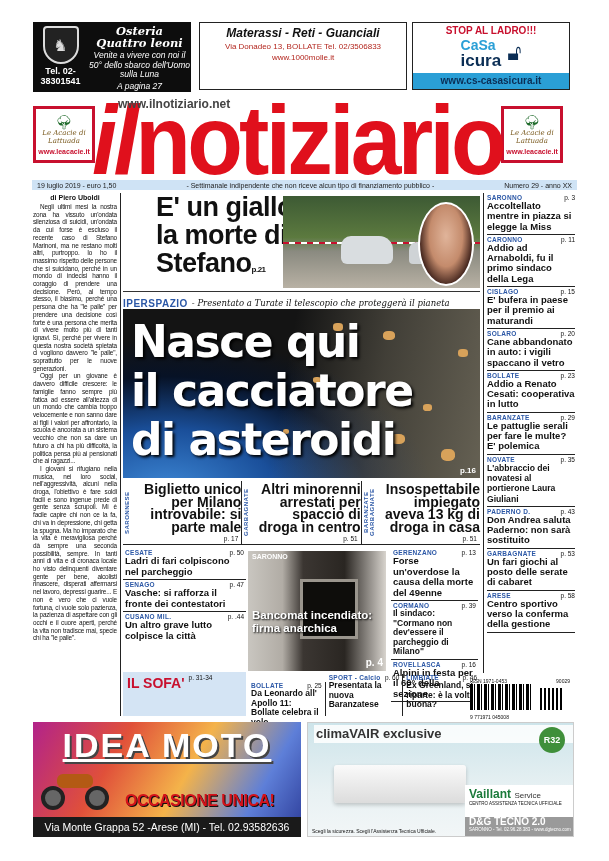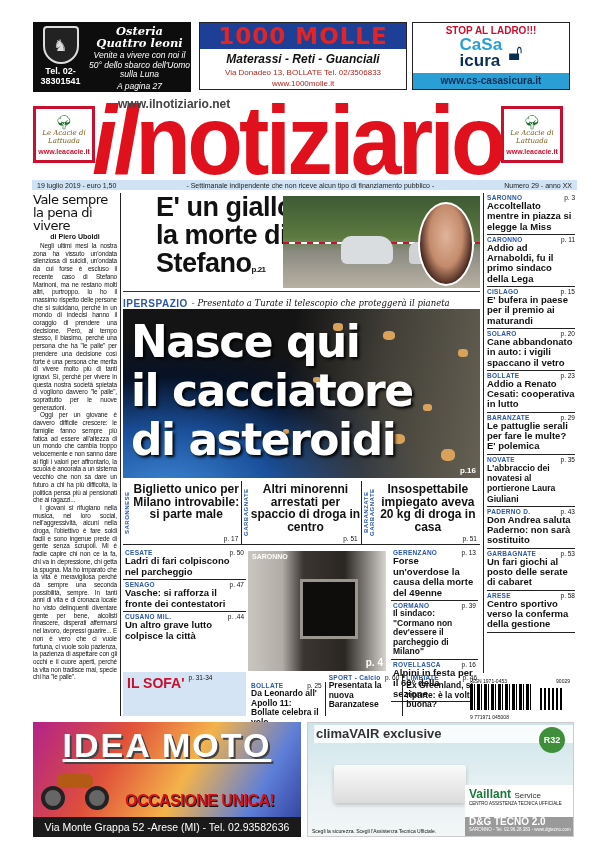--- a/index.html
+++ b/index.html
@@ -17,21 +17,21 @@
   .ad-osteria .sub { font-size: 8.5px; line-height: 9.5px; font-style: italic; margin-top: 2px; }
 
   .ad-molle { left: 199px; top: 22px; width: 208px; height: 68px; border: 1px solid #222; }
   .ad-molle .top { height: 26px; background: #1e3f96; color: #e32424; font-family: "DejaVu Sans", sans-serif; font-weight: bold; font-size: 23px; text-align: center; line-height: 26px; letter-spacing: 1px; }
   .ad-molle .mid { font-style: italic; font-weight: bold; font-size: 12px; text-align: center; margin-top: 3px; }
   .ad-molle .addr { color: #b3261e; font-size: 8px; text-align: center; margin-top: 2px; line-height: 9px; }
 
   .ad-casa { left: 412px; top: 22px; width: 158px; height: 68px; border: 1px solid #222; background: #fff; }
   .ad-casa .stop { color: #c8102e; font-weight: bold; font-size: 10px; text-align: center; margin-top: 2px; }
   .ad-casa .logo { display: flex; align-items: center; justify-content: center; height: 34px; }
-  .ad-casa .logo .w1 { color: #2a9fd6; font-weight: bold; font-size: 17px; line-height: 16px; }
+  .ad-casa .logo .w1 { color: #2a9fd6; font-weight: bold; font-size: 14px; line-height: 16px; }
   .ad-casa .logo .w2 { color: #0b2e55; font-weight: bold; font-size: 17px; line-height: 16px; }
   .ad-casa .lock { margin-left: 6px; font-size: 22px; color: #0b2e55; }
   .ad-casa .url { background: #2a9fd6; color: #0b2e55; font-weight: bold; font-size: 10px; text-align: center; height: 16px; line-height: 16px; position: absolute; bottom: 0; left: 0; right: 0; }
 
   
   .side-ad { top: 106px; width: 62px; height: 57px; background: #c8102e; padding: 3px; }
   .side-ad .inner { background: #fff; width: 100%; height: 100%; display: flex; flex-direction: column; align-items: center; justify-content: center; }
   .side-ad .tree { color: #1f6b2b; font-size: 14px; line-height: 14px; }
   .side-ad .brand { font-family: "DejaVu Serif", serif; font-style: italic; font-size: 7px; color: #7a5a1f; line-height: 8px; text-align: center; }
   .side-ad .url { font-size: 7px; color: #c8102e; font-weight: bold; margin-top: 3px; }
@@ -64,21 +64,21 @@
   .hero { left: 123px; top: 309px; width: 357px; height: 169px; background: radial-gradient(ellipse at 12% 110%, #3f8ad8 0%, #1a4f9a 25%, #071226 45%, #141414 60%), linear-gradient(90deg, #0a0a0a 0%, #2d2d28 70%, #6a665a 100%); overflow: hidden; }
   .hero .sky { position: absolute; inset: 0; background: linear-gradient(100deg, transparent 45%, rgba(200,190,160,0.25) 70%, rgba(200,190,160,0.45) 100%); }
   .hero .rock { position: absolute; background: #d8a25a; border-radius: 40%; }
   .hero h1 { position: absolute; left: 8px; top: 8px; color: #fff; font-family: "DejaVu Sans", sans-serif; font-weight: bold; font-size: 44px; line-height: 49px; letter-spacing: -1.5px; text-shadow: 2px 2px 3px #000; }
   .hero .pg { position: absolute; right: 4px; bottom: 3px; color: #fff; font-size: 8px; font-weight: bold; }
 
   .mid-row { left: 123px; top: 481px; width: 357px; height: 64px; border-bottom: 1px solid #222; display: flex; }
   .mid-item { flex: 1; display: flex; position: relative; border-right: 1px solid #222; }
   .mid-item:last-child { border-right: none; }
   .vert-tag { writing-mode: vertical-rl; transform: rotate(180deg); font-size: 6px; font-weight: bold; color: #2b57a6; letter-spacing: 0.5px; padding: 2px 1px; text-align: center; }
-  .mid-item .t { flex: 1; text-align: center; font-weight: bold; font-size: 12px; line-height: 12.5px; padding-top: 2px; }
+  .mid-item .t { flex: 1; text-align: right; font-weight: bold; font-size: 14px; line-height: 12.5px; padding-top: 2px; }
   .mid-item .pg { position: absolute; right: 3px; bottom: 2px; font-size: 6.5px; }
 
   
   .briefs { left: 123px; top: 548px; width: 123px; }
   .brief { border-bottom: 1px solid #222; padding: 1px 2px 2px; }
   .brief .hdr { display: flex; justify-content: space-between; font-size: 6.5px; }
   .brief .tag { color: #2b57a6; font-weight: bold; letter-spacing: 0.3px; }
   .brief .t { font-weight: bold; font-size: 9.5px; line-height: 10.5px; }
   .sofa { left: 123px; top: 672px; width: 123px; height: 44px; background: #d4e4f4; padding: 2px 4px; }
   .sofa .title { color: #c8102e; font-weight: bold; font-size: 14px; }
@@ -142,21 +142,20 @@
   </div>
   <div class="txt">
     <div class="name">Osteria</div>
     <div class="name">Quattro leoni</div>
     <div class="sub">Venite a vivere con noi il 50° dello sbarco dell'Uomo sulla Luna</div>
     <div class="sub">A pagina 27</div>
   </div>
 </div>
 
 <div class="abs ad-molle">
-  <div class="top">1000 MOLLE</div>
   <div class="mid">Materassi - Reti - Guanciali</div>
   <div class="addr">Via Donadeo 13, BOLLATE Tel. 02/3506833</div>
   <div class="addr">www.1000molle.it</div>
 </div>
 
 <div class="abs ad-casa">
   <div class="stop">STOP AL LADRO!!!</div>
   <div class="logo">
     <div>
       <div class="w1">CaSa</div>
@@ -185,21 +184,20 @@
 <div class="abs mast-title"><span class="il">il</span><span>notiziario</span></div>
 <div class="abs mast-url">www.ilnotiziario.net</div>
 
 <div class="abs dateline">
   <span>19 luglio 2019 - euro 1,50</span>
   <span>- Settimanale indipendente che non riceve alcun tipo di finanziamento pubblico -</span>
   <span>Numero 29 - anno XX</span>
 </div>
 
 <div class="abs left-col">
-  <h2>Vale sempre la pena di vivere</h2>
   <div class="author">di Piero Uboldi</div>
   <div class="body">
     <p>Negli ultimi mesi la nostra zona ha vissuto un'ondata silenziosa di suicidi, un'ondata da cui forse è escluso il recente caso di Stefano Marinoni, ma ne restano molti altri, purtroppo. Io ho il massimo rispetto delle persone che si suicidano, perché in un mondo di indecisi hanno il coraggio di prendere una decisione. Però, al tempo stesso, il biasimo, perché una persona che ha "le palle" per prendere una decisione così forte è una persona che merita di vivere molto più di tanti ignavi. Sì, perché per vivere in questa nostra società spietata ci vogliono davvero "le palle", soprattutto per le nuove generazioni.</p>
     <p>Oggi per un giovane è davvero difficile crescere: le famiglie fanno sempre più fatica ad essere all'altezza di un mondo che cambia troppo velocemente e non sanno dare ai figli i valori per affrontarlo, la scuola è ancorata a un sistema vecchio che non sa dare un futuro a chi ha più difficoltà, la politica pensa più ai pensionati che ai ragazzi...</p>
     <p>I giovani si rifugiano nella musica, nei loro social, nell'aggressività, alcuni nella droga, l'obiettivo è fare soldi facili e sono ingenue prede di gente senza scrupoli. Mi è facile capire chi non ce la fa, chi va in depressione, chi getta la spugna. Ma ho imparato che la vita è meravigliosa perché dà sempre una seconda possibilità, sempre. In tanti anni di vita e di cronaca locale ho visto delinquenti diventare gente per bene, alcolisti rinascere, disperati affermarsi nel lavoro, depressi guarire... E non è vero che ci vuole fortuna, ci vuole solo pazienza, la pazienza di aspettare con gli occhi e il cuore aperti, perché la vita non tradisce mai, specie chi ha "le palle".</p>
   </div>
 </div>
 <div class="abs vline" style="left:120px; top:193px; height:523px;"></div>
 <div class="abs vline" style="left:483px; top:193px; height:480px;"></div>
 
@@ -242,21 +240,21 @@
     <div class="t">Biglietto unico per Milano introvabile: si parte male</div>
     <div class="pg">p. 17</div>
   </div>
   <div class="mid-item">
     <div class="vert-tag">GARBAGNATE</div>
     <div class="t">Altri minorenni arrestati per spaccio di droga in centro</div>
     <div class="pg">p. 51</div>
   </div>
   <div class="mid-item">
     <div class="vert-tag">BARANZATE GARBAGNATE</div>
-    <div class="t">Insospettabile impiegato aveva 20 kg di droga in casa</div>
+    <div class="t">Insospettabile impiegato aveva 13 kg di droga in casa</div>
     <div class="pg">p. 51</div>
   </div>
 </div>
 
 <div class="abs briefs">
   <div class="brief">
     <div class="hdr">
         <span class="tag">CESATE</span>
         <span>p. 50</span>
       </div>
@@ -279,20 +277,21 @@
 </div>
 
 <div class="abs sofa">
   <div><span class="title">IL SOFA'</span><span class="pg">p. 31-34</span></div>
   <div class="sub">4 pagine di svago per voi</div>
 </div>
 
 <div class="abs atm">
   <div class="slot"></div>
   <div class="loc">SARONNO</div>
+  <div class="cap">Bancomat incendiato: firma anarchica</div>
   <div class="pg">p. 4</div>
 </div>
 
 <div class="abs right-briefs">
   <div class="brief">
     <div class="hdr">
         <span class="tag">GERENZANO</span>
         <span>p. 13</span>
       </div>
     <div class="t">Forse un'overdose la causa della morte del 49enne</div>

